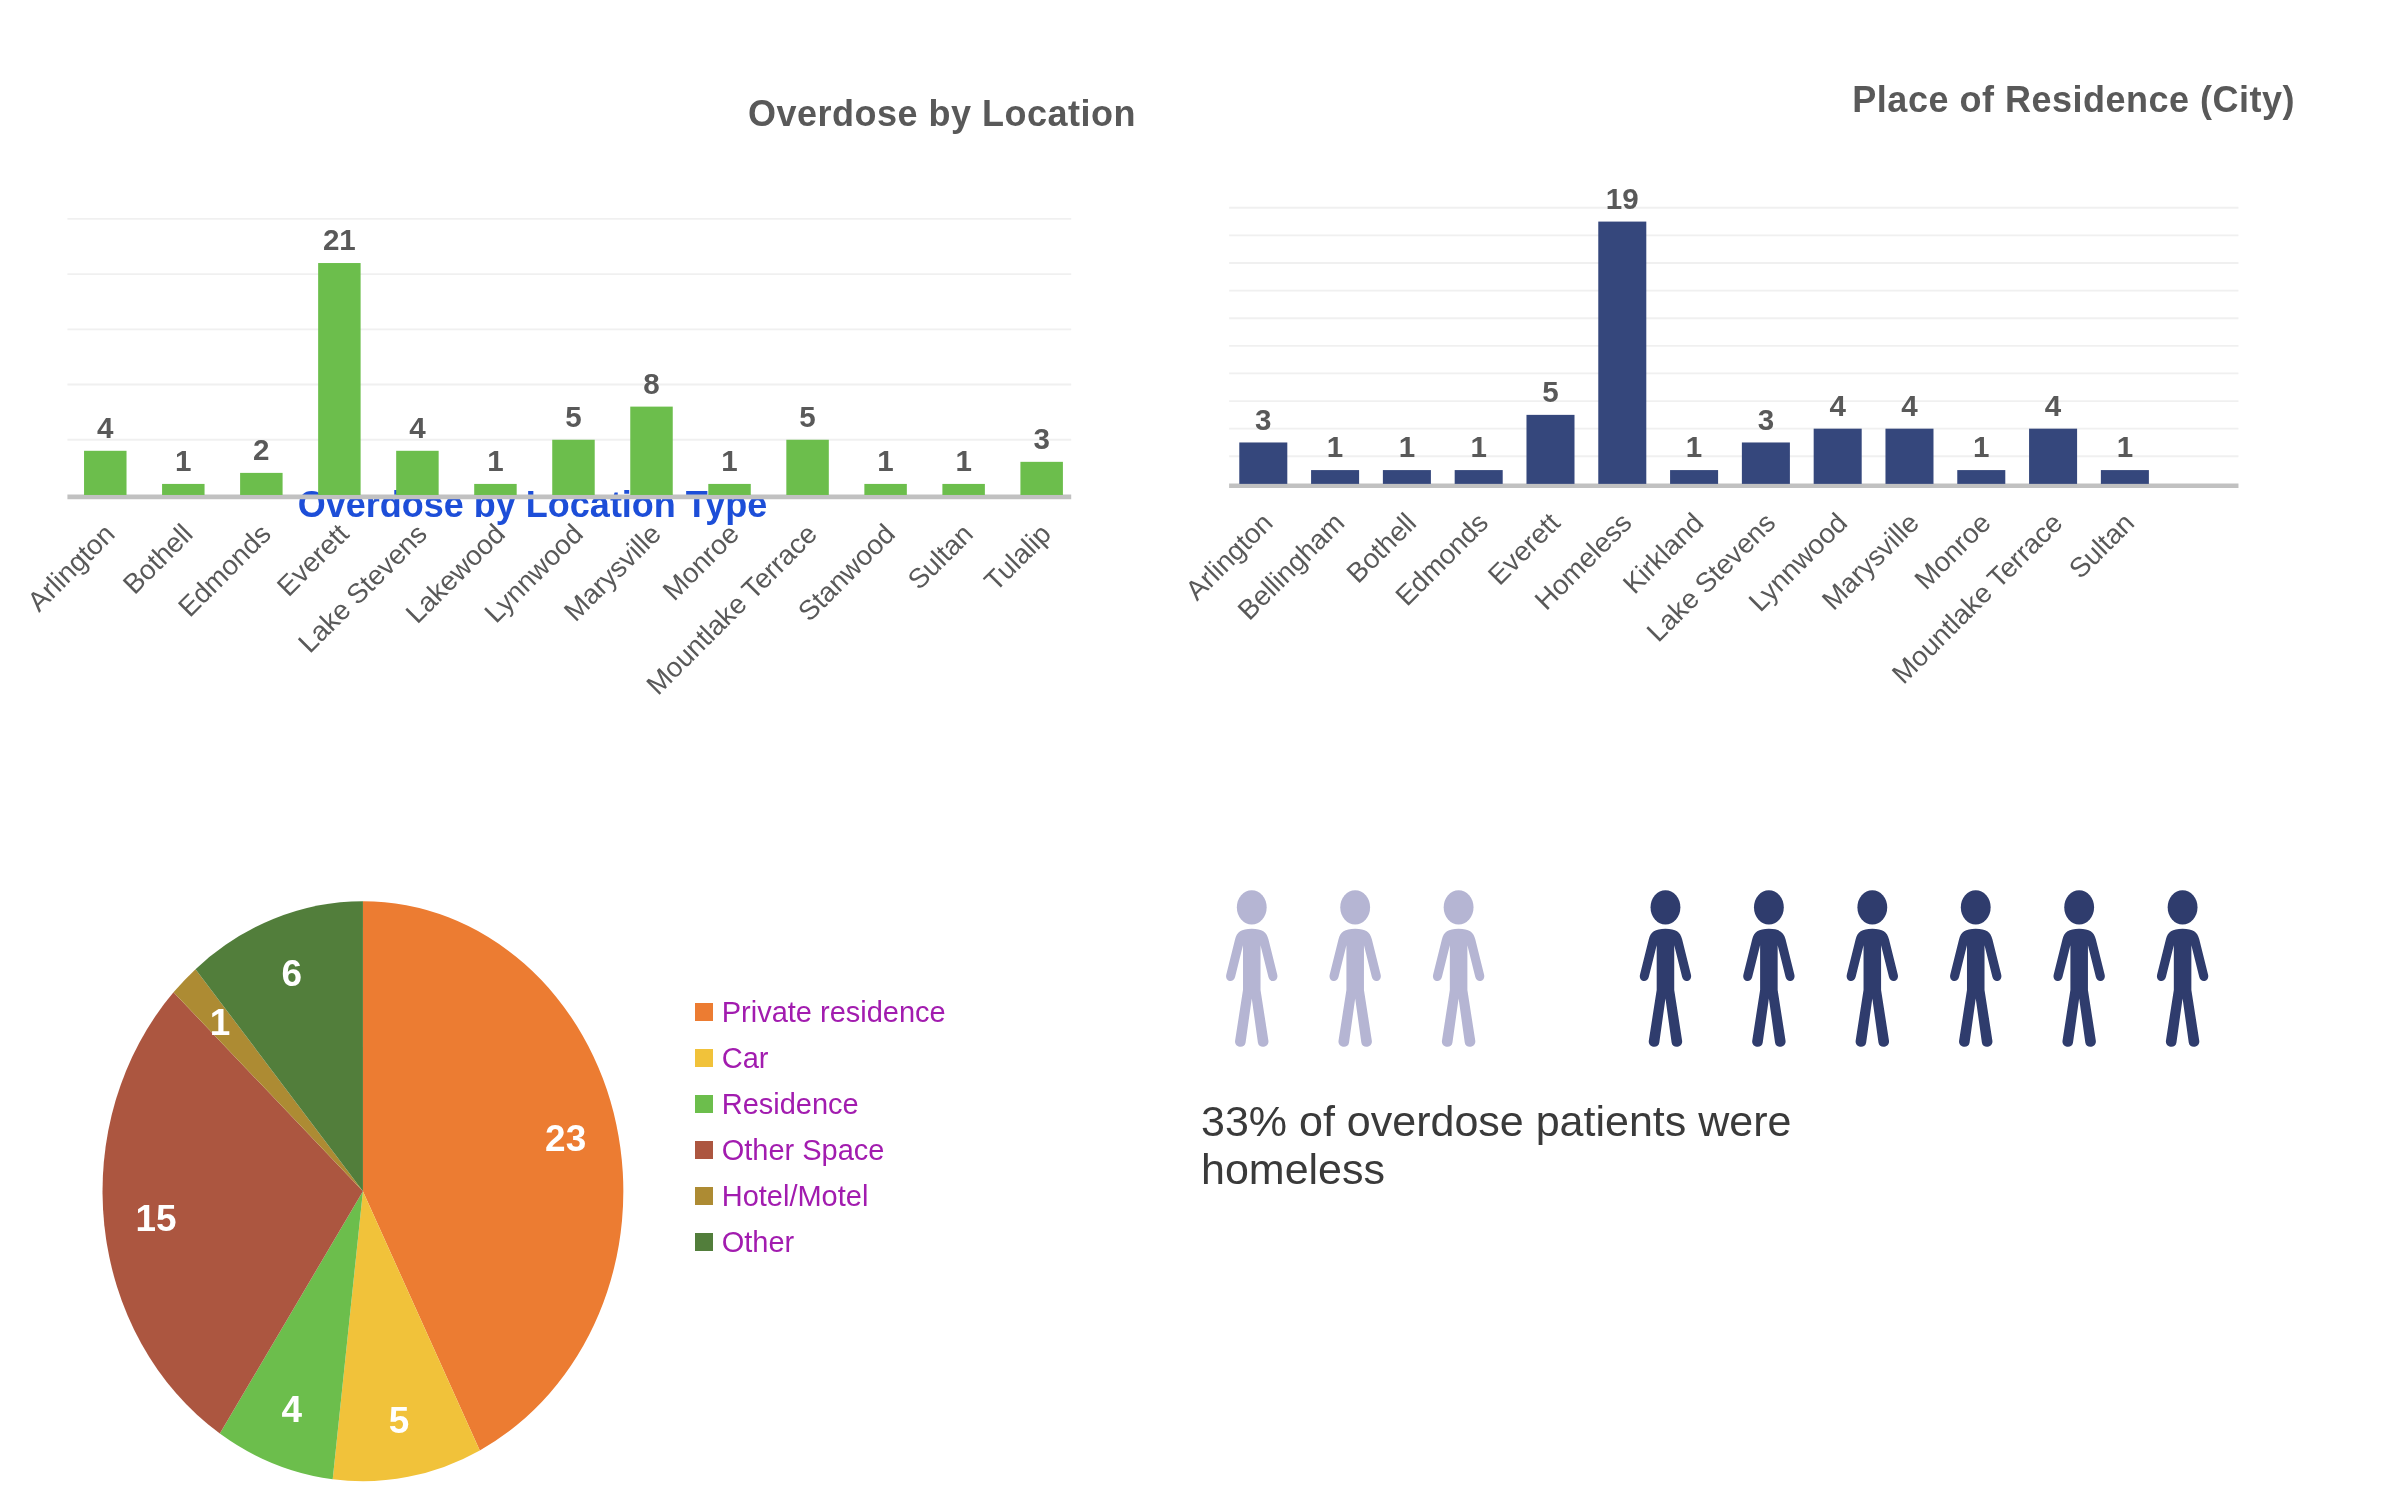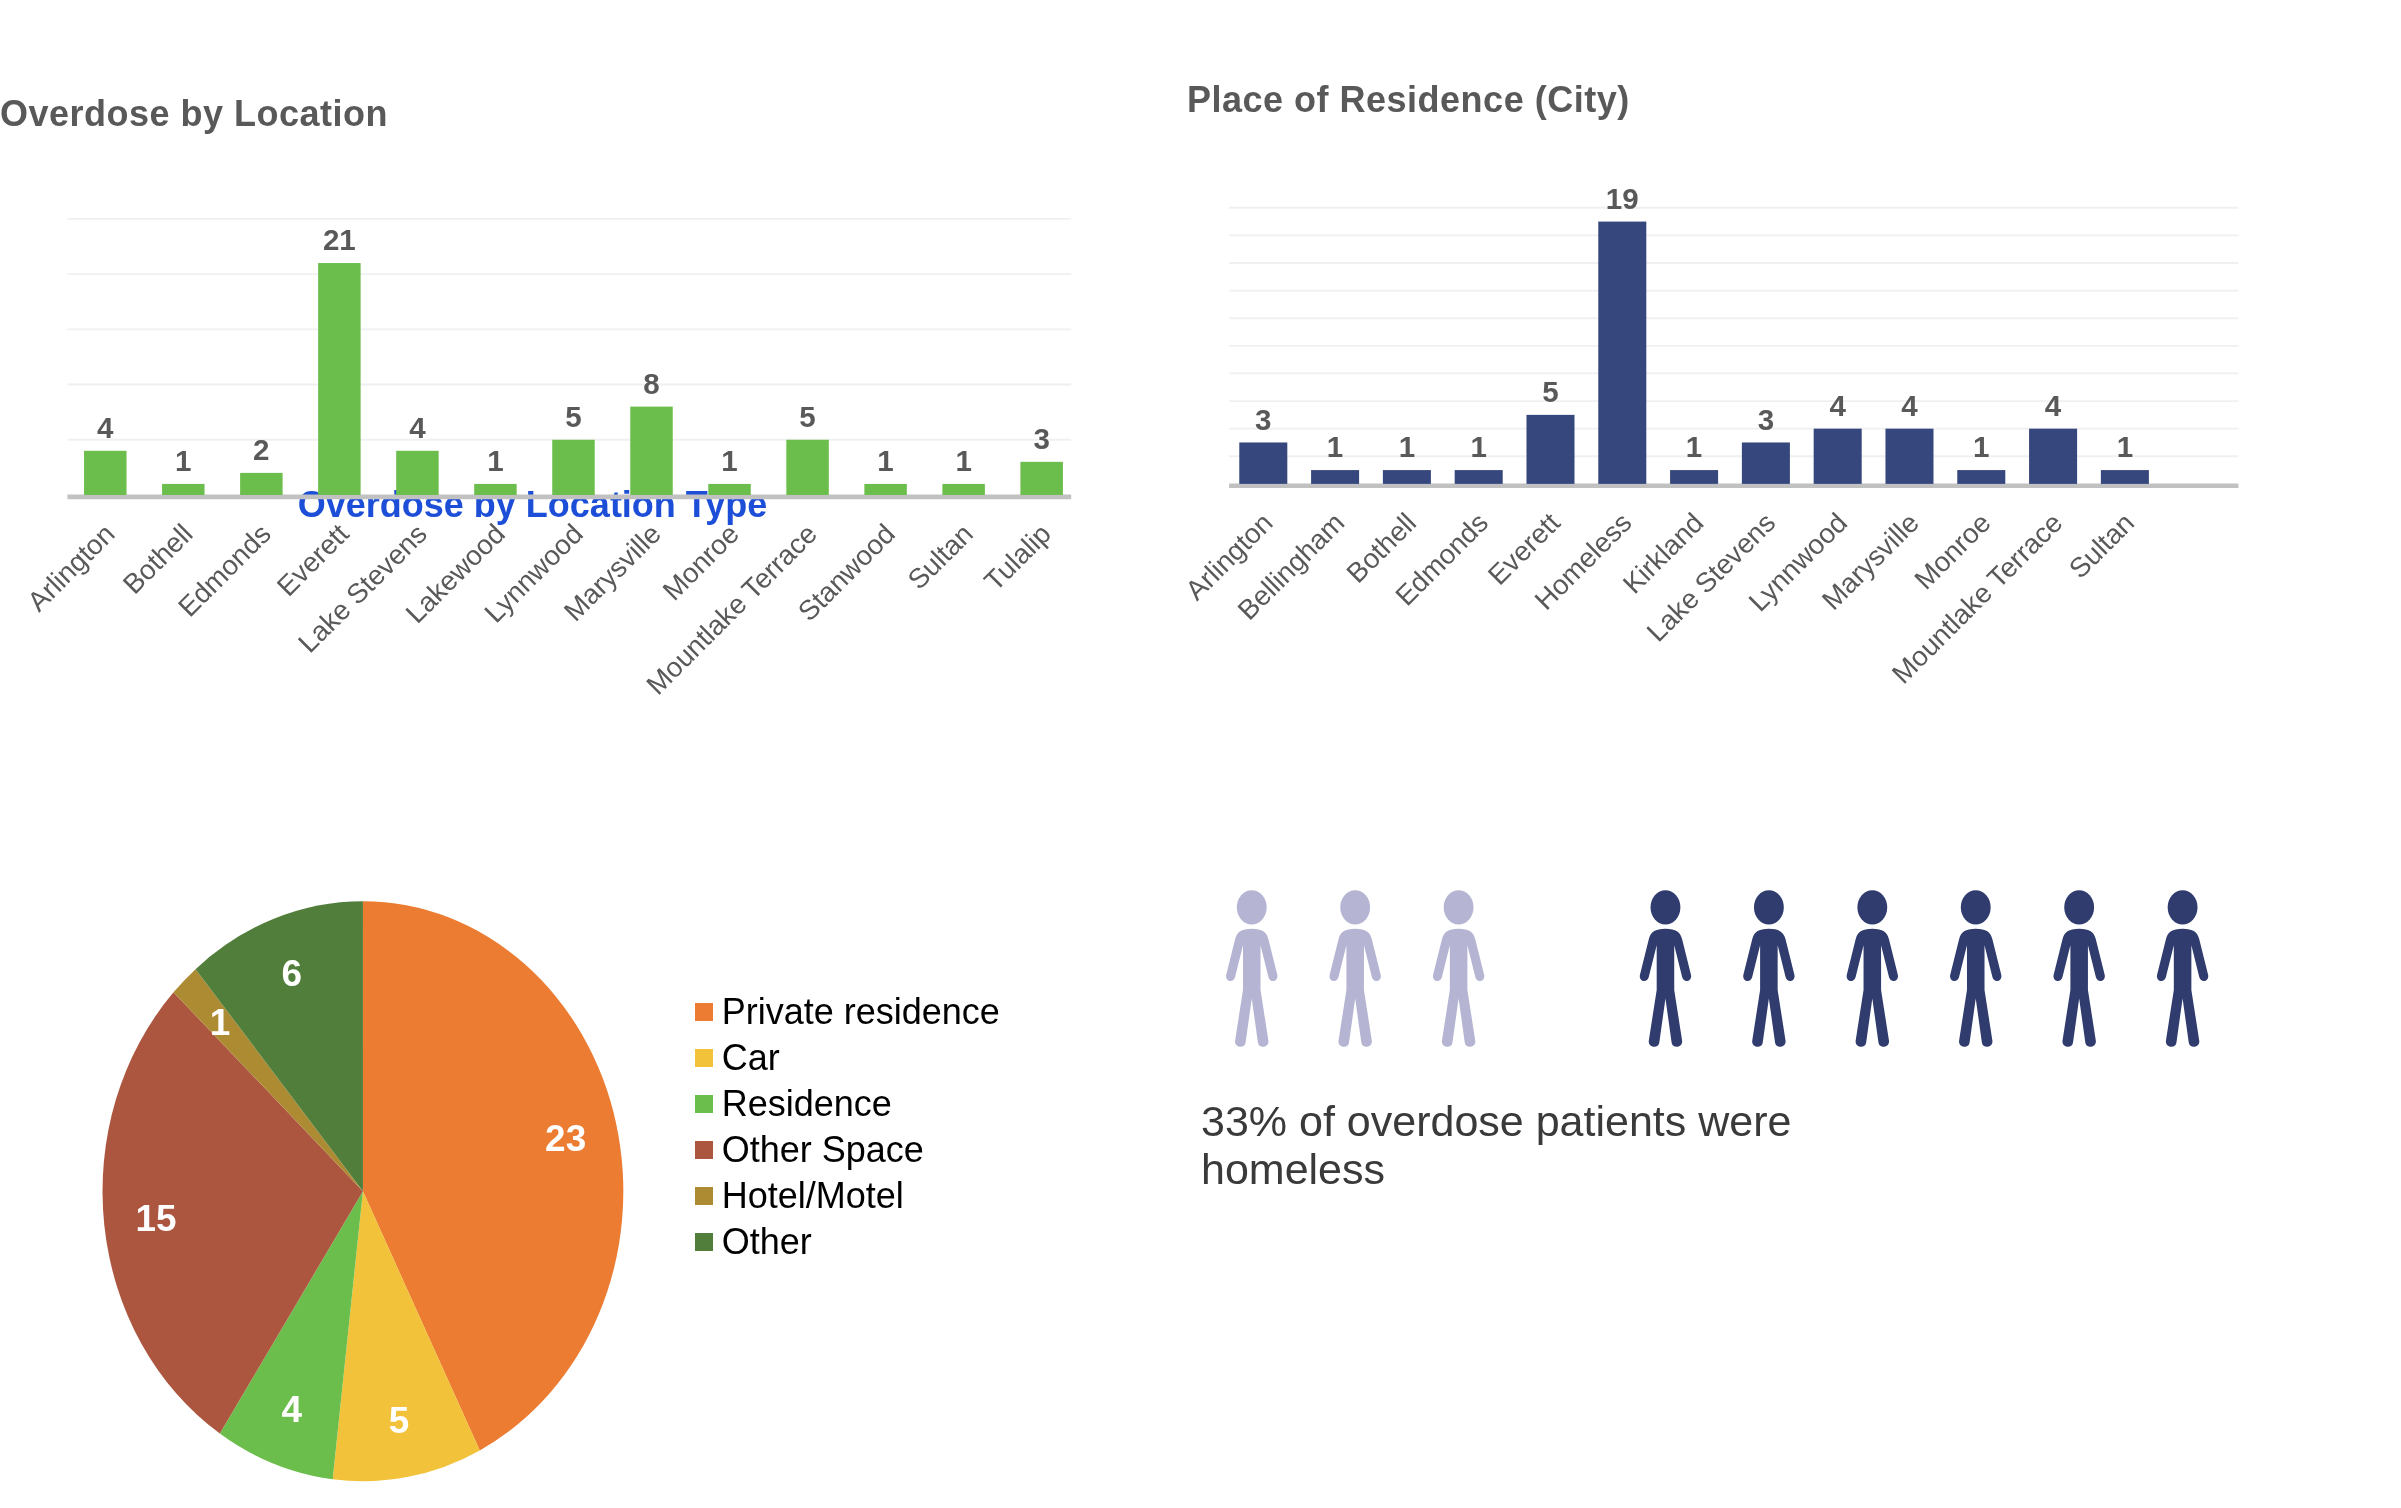--- a/index.html
+++ b/index.html
@@ -1,24 +1,24 @@
 <!DOCTYPE html>
 <html style="font-size:14.8px"><head>
 <meta charset="utf-8">
 <style>
   html,body{margin:0;padding:0;background:#ffffff;}
   .canvas{position:relative;width:2401px;height:1508px;background:#ffffff;
           font-family:"Liberation Sans",sans-serif;overflow:hidden;}
   svg.layer{position:absolute;left:0;top:0;}
-  .chart-title{position:absolute;text-align:left;font-weight:bold;font-size:36px;color:#595959;letter-spacing:0.5px;}
+  .chart-title{position:absolute;text-align:right;font-weight:bold;font-size:36px;color:#595959;letter-spacing:0.5px;}
   .pie-title{position:absolute;text-align:center;font-weight:bold;font-size:36px;color:#1d4ed8;}
   .legend{position:absolute;left:695px;top:989px;list-style:none;margin:0;padding:0;}
   .legend li{display:flex;align-items:center;height:46px;}
   .legend .sw{width:17.5px;height:17.5px;margin-right:9.2px;flex:0 0 17.5px;}
-  .legend .lb{font-size:36px;color:#000000;}
+  .legend .lb{font-size:29px;color:#a21caf;}
   .caption{position:absolute;left:1201px;top:1097px;width:674px;
            font-size:43px;line-height:48px;color:#3a3a3a;}
 </style>
 </head>
 <body>
 
 <div class="canvas">
 
   <div class="chart-title" style="left:0px;top:93px;width:1136px;">Overdose by Location</div>
 

